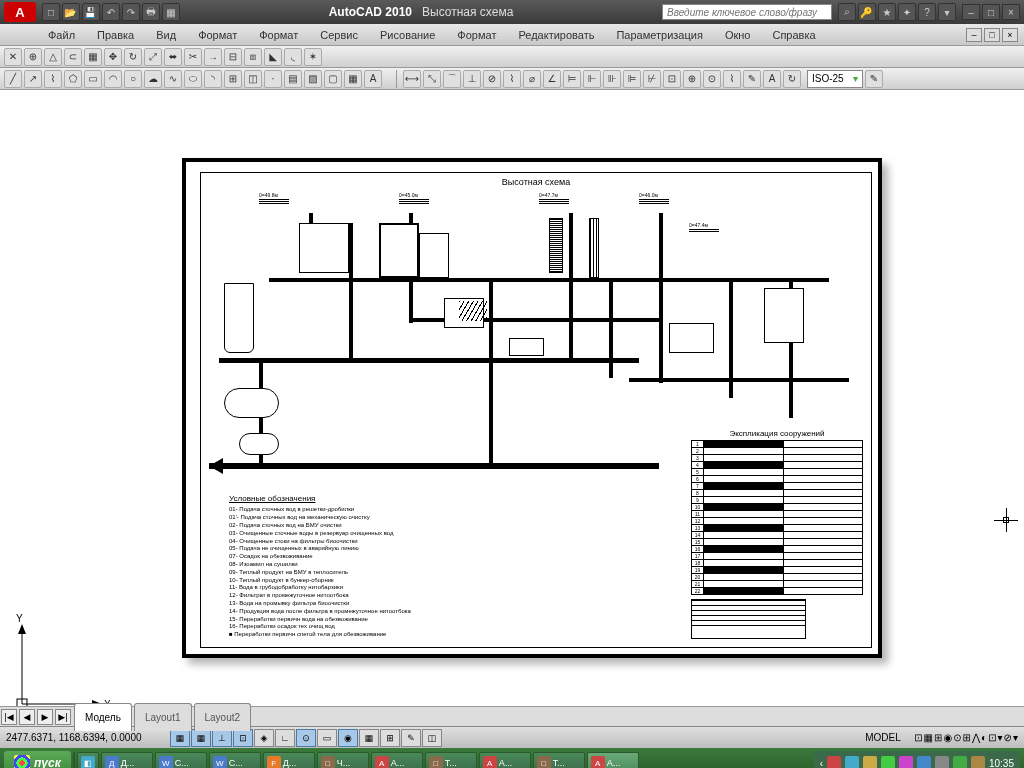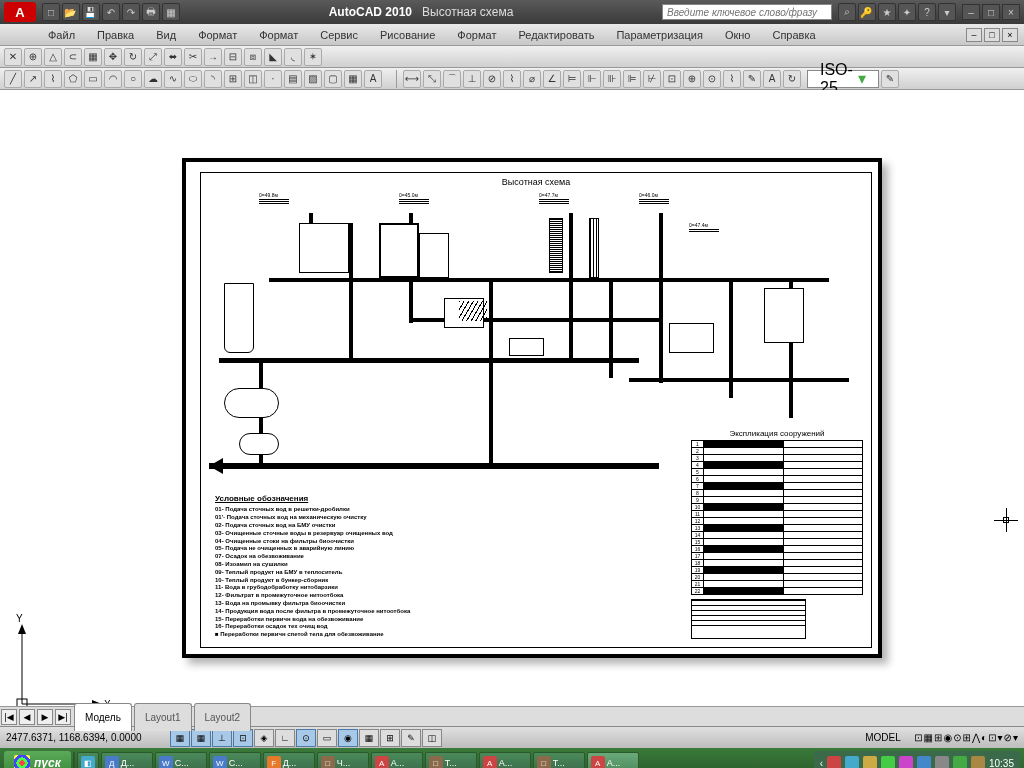--- a/index.html
+++ b/index.html
@@ -13,29 +13,29 @@
 .search-box { width:170px; height:16px; background:#fff; border:1px solid #888; font-size:10px; padding:0 4px; color:#888; font-style:italic; }
 .win-icons { display:flex; gap:2px; margin-left:6px; }
 .win-icons .btn { width:18px; height:16px; background:#555; color:#ccc; border:1px solid #333; display:flex; align-items:center; justify-content:center; cursor:pointer; font-size:10px;}
 .menubar { height:22px; background: linear-gradient(#e8e8e8,#c8c8c8); display:flex; align-items:center; padding:0 6px; gap:2px; border-bottom:1px solid #999; position:relative;}
 .menubar .menu { padding:2px 10px; color:#333; cursor:pointer; font-size:11px; }
 .doc-controls { position:absolute; right:6px; display:flex; gap:2px;}
 .doc-controls span { width:16px; height:14px; background:#ddd; border:1px solid #888; font-size:9px; display:flex; align-items:center; justify-content:center; cursor:pointer;}
 .toolbar { height:22px; background: linear-gradient(#f0f0f0,#d0d0d0); display:flex; align-items:center; padding:0 4px; gap:2px; border-bottom:1px solid #999; }
 .toolbar .tbtn { background:#e0e0e0; border:1px solid #aaa; color:#333; }
 .toolbar .sep { width:6px; }
-.dimstyle-box { width:72px; height:18px; background:#fff; border:1px solid #888; font-size:16px; padding:0 12px; display:flex; align-items:center; margin-left:4px; }
+.dimstyle-box { width:56px; height:18px; background:#fff; border:1px solid #888; font-size:10px; padding:0 4px; display:flex; align-items:center; margin-left:4px; }
 .drawing-area { position:relative; width:1024px; height:636px; background:#fff; }
 .paper { position:absolute; left:182px; top:68px; width:700px; height:500px; background:#fff; border:4px solid #000; box-shadow: 6px 6px 8px rgba(0,0,0,0.3); }
 .paper-inner { position:absolute; left:14px; top:10px; right:6px; bottom:6px; border:1px solid #000;}
 .dwg-title { position:absolute; top:4px; left:0; right:0; text-align:center; font-size:9px; }
 .piping { position:absolute; left:8px; top:20px; right:8px; height:280px; }
 .pipe { position:absolute; background:#000; }
 .equip { position:absolute; border:1px solid #000; background:#fff; }
-.legend-box { position:absolute; left:14px; bottom:8px; width:300px;font-weight:bold; }
+.legend-box { position:absolute; left:28px; bottom:8px; width:300px; }
 .legend-title { font-size:8px; text-decoration:underline; margin-bottom:3px;}
 .legend-line { font-size:6px; line-height:1.3; white-space:nowrap; overflow:hidden; }
 .expl-box { position:absolute; right:8px; bottom:8px; width:172px; }
 .expl-title { font-size:8px; text-align:center; margin-bottom:2px;}
 .expl-table { width:100%; border-collapse:collapse; }
 .expl-table td { border:1px solid #000; height:6px; font-size:5px; padding:0 1px; }
 .expl-table td:first-child { width:12px; text-align:center;}
 .title-block-mini { position:absolute; right:8px; bottom:8px; width:115px; height:40px; border:1px solid #000; }
 .title-block-mini div { border-top:1px solid #000; height:5px; }
 .ucs-icon { position:absolute; left:12px; bottom:12px; width:100px; height:100px; }

